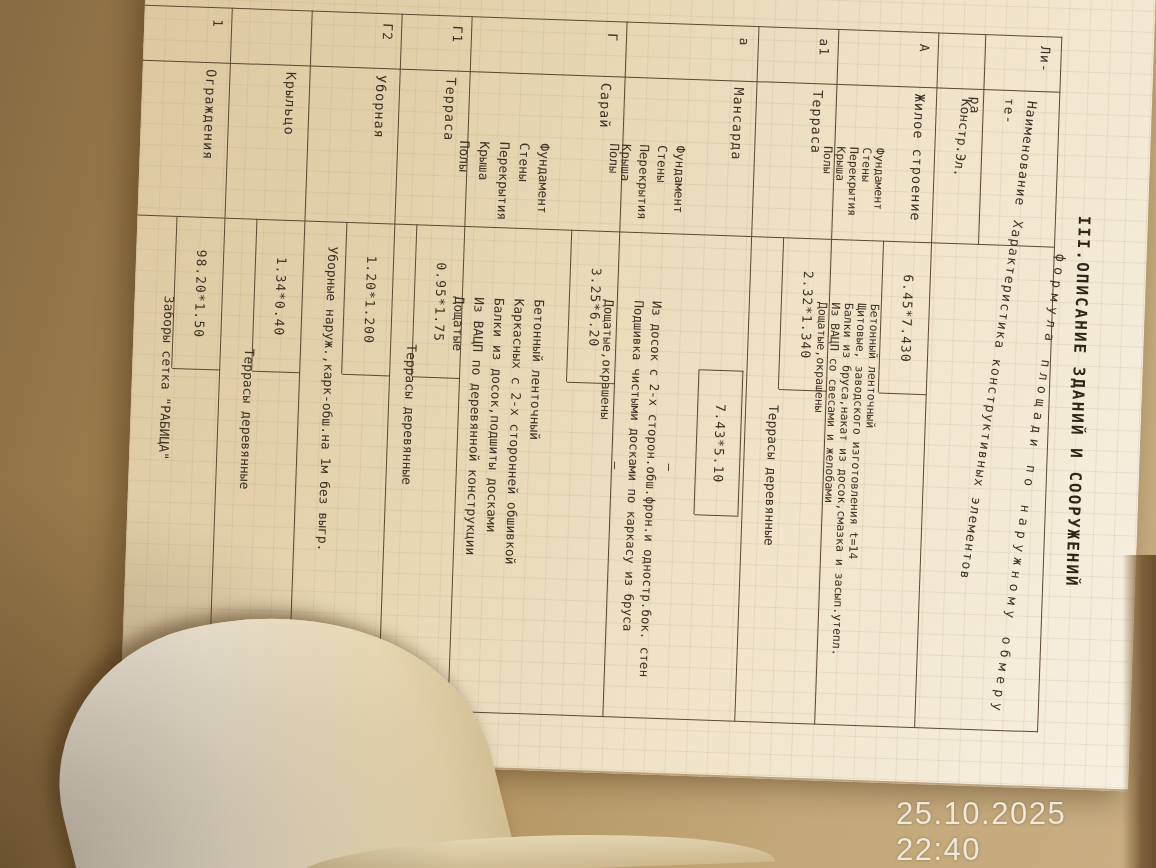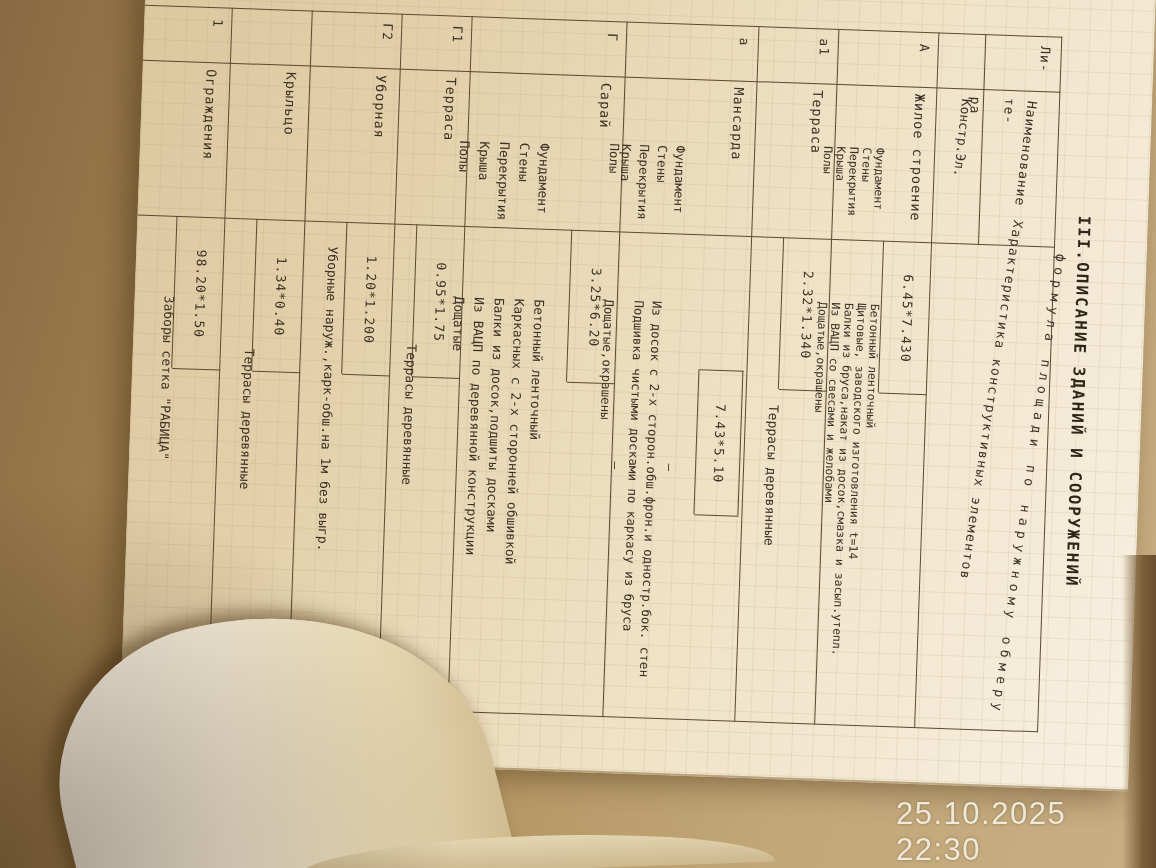--- a/index.html
+++ b/index.html
@@ -194,15 +194,15 @@
       <div class="t frm" style="left:262px;top:937px;width:150px;">98.20*1.50</div>
       <div class="t desc" style="left:340px;top:968px;">Заборы сетка "РАБИЦА"</div>
     </div>
 
   </div>
 
   <div class="curl"></div>
   <div class="under-strip"></div>
   <div class="table-edge"></div>
 
-  <div class="timestamp">25.10.2025  22:30</div>
+  <div class="timestamp">25.10.2025  22:40</div>
 
 </div>
 
 </body></html>

